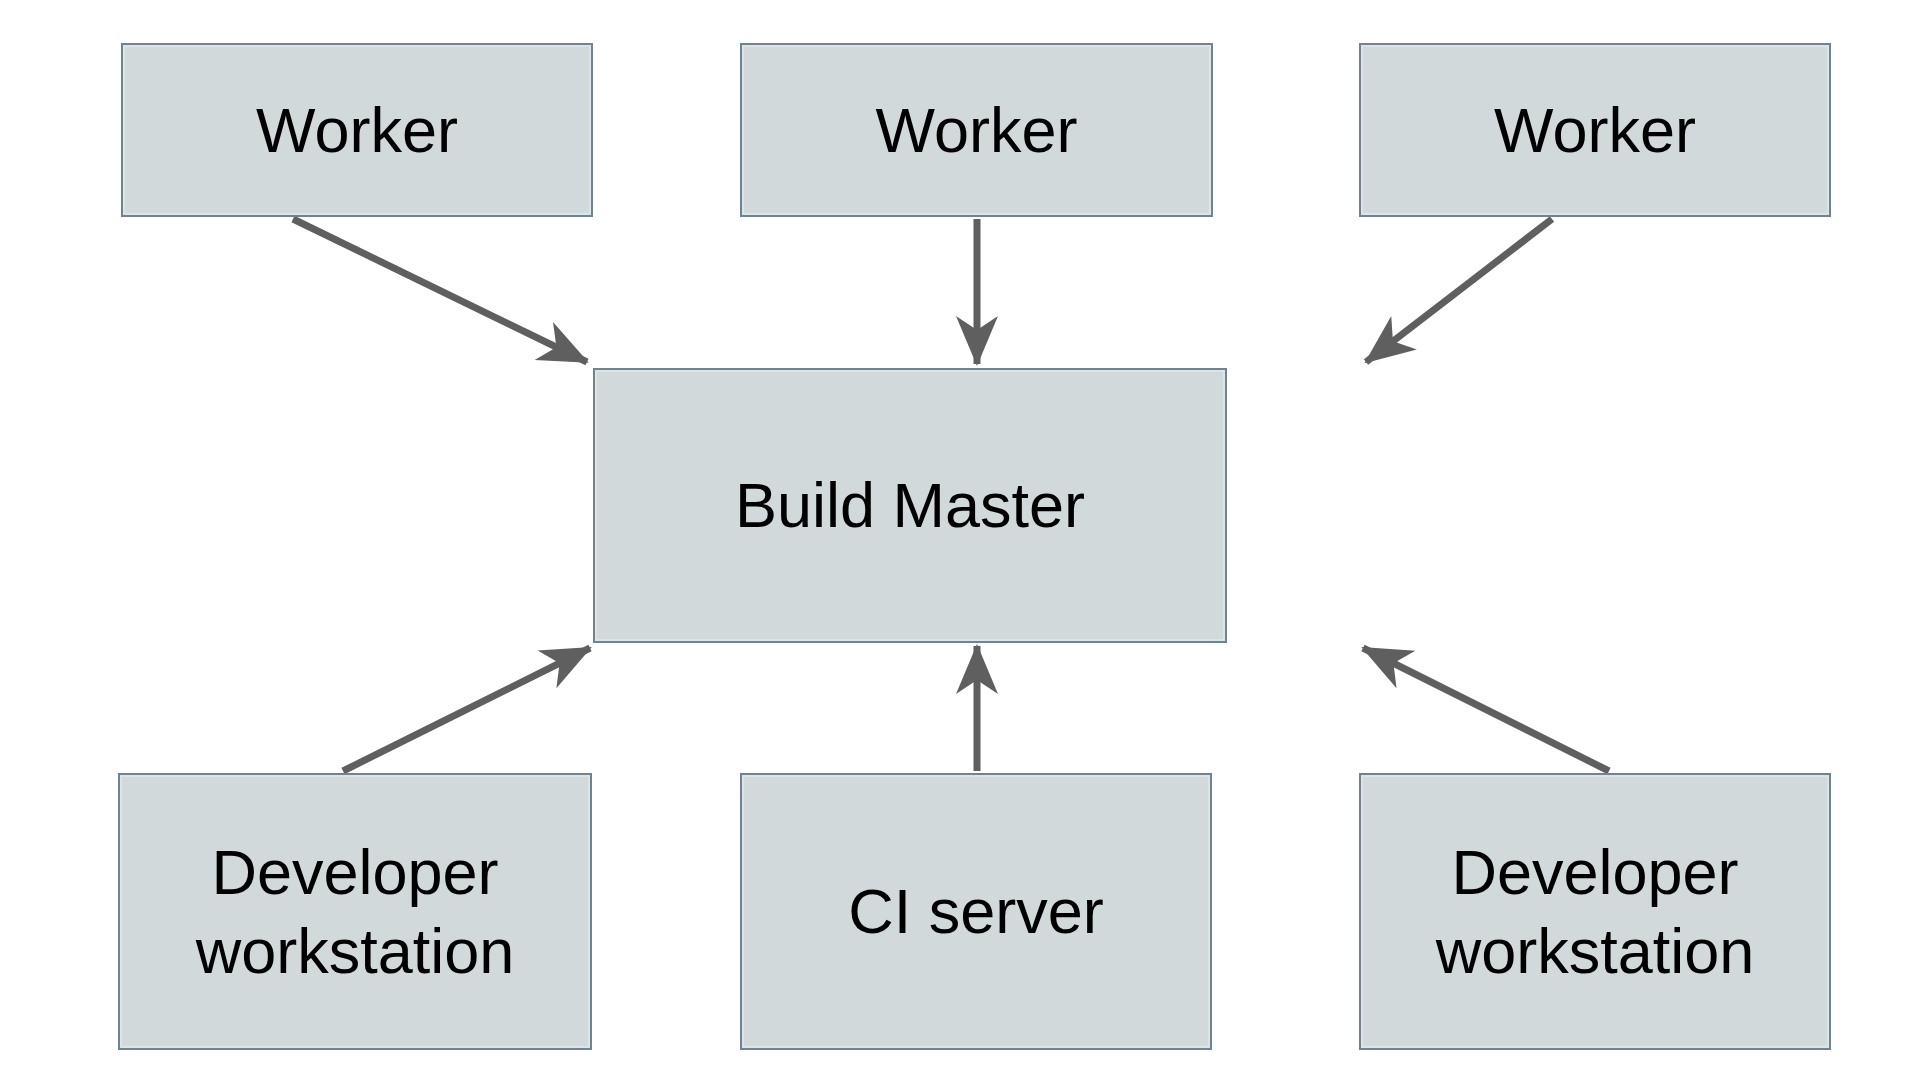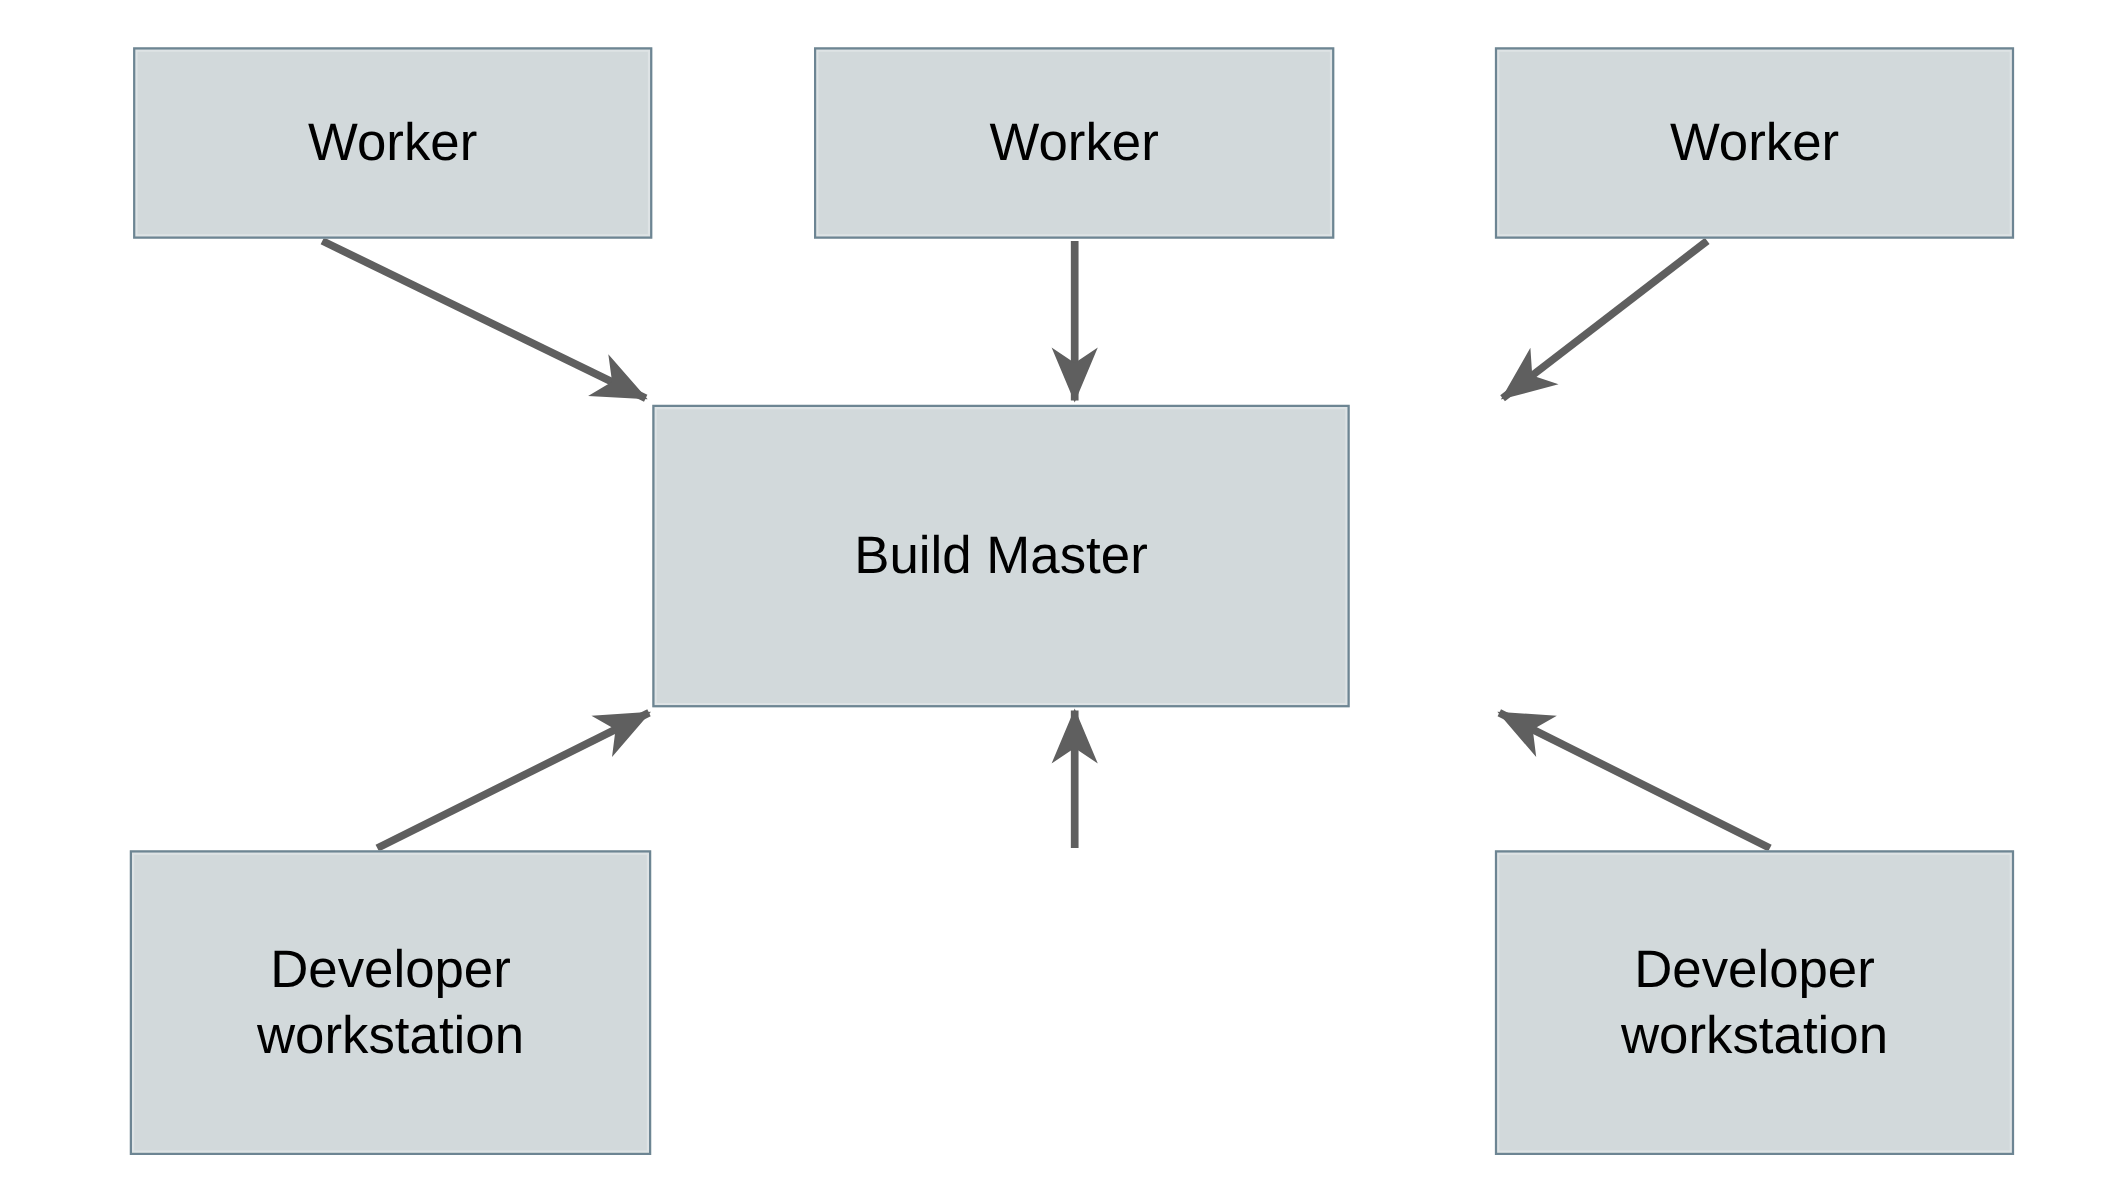--- a/index.html
+++ b/index.html
@@ -32,21 +32,21 @@
     position: absolute;
     background: var(--node-fill, #d2d9db);
     border: 2px solid var(--node-border, #6d8593);
     box-shadow: inset 0 0 0 2px rgba(255, 255, 255, 0.28);
     display: flex;
     align-items: center;
     justify-content: center;
     box-sizing: border-box;
   }
   .node-label {
-    font-size: 48px;
+    font-size: 63px;
     line-height: 1.25;
     color: var(--text-color, #000000);
     text-align: center;
     white-space: pre-line;
     letter-spacing: 0px;
   }
 </style>
 </head>
 <body>
 
@@ -80,19 +80,22 @@
 
   <div class="node" style="left:593px; top:368px; width:634px; height:275px;">
     <span class="node-label">Build Master</span>
   </div>
 
   <div class="node" style="left:118px; top:773px; width:474px; height:277px;">
     <span class="node-label">Developer
 workstation</span>
   </div>
 
+  <div class="node" style="left:740px; top:773px; width:472px; height:277px;">
+    <span class="node-label">CI server</span>
+  </div>
 
   <div class="node" style="left:1359px; top:773px; width:472px; height:277px;">
     <span class="node-label">Developer
 workstation</span>
   </div>
 
 </div>
 
 </body></html>

